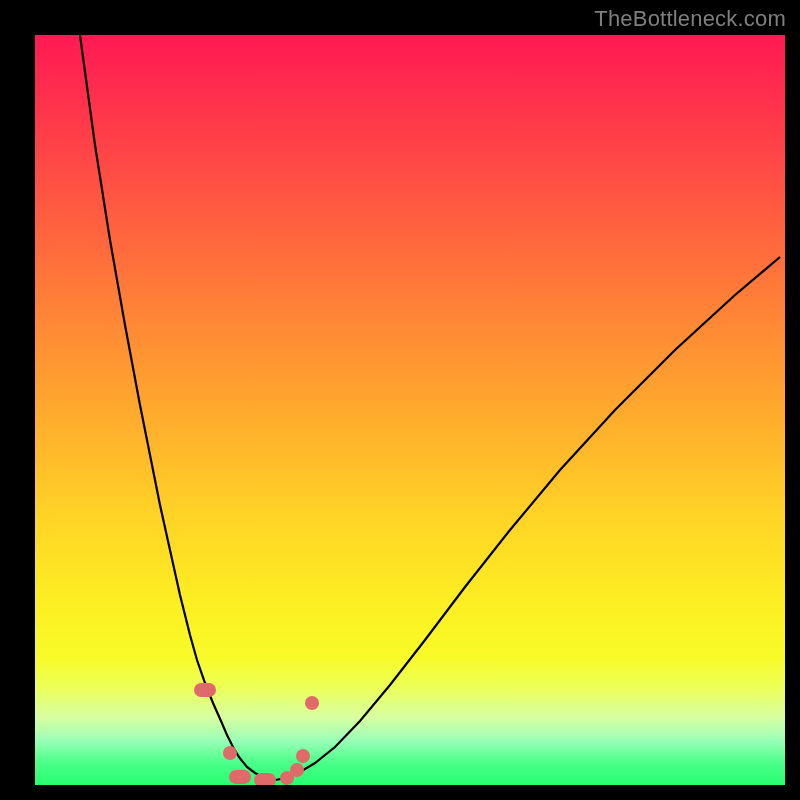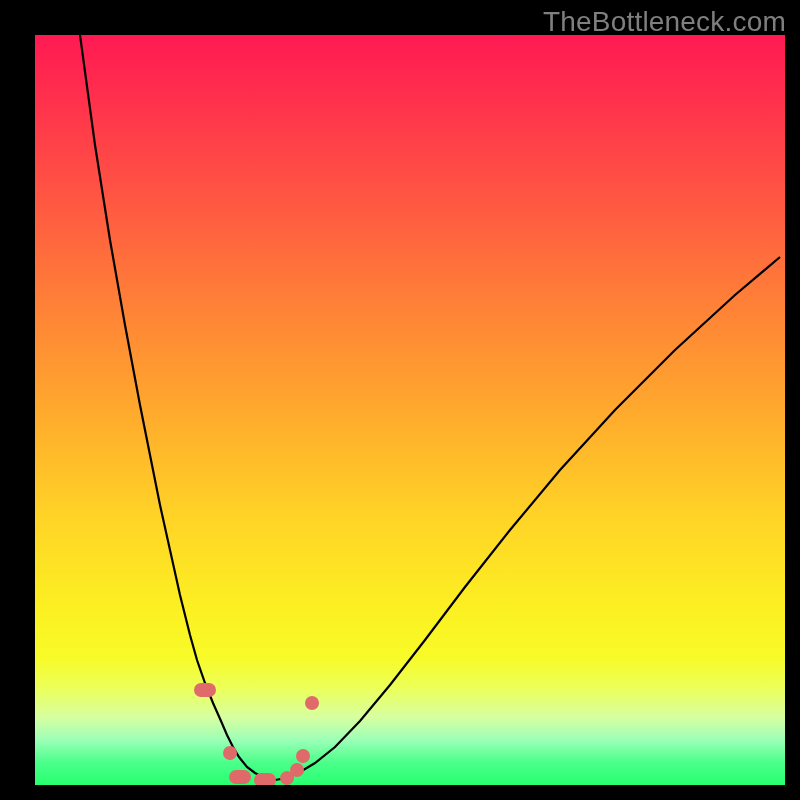--- a/index.html
+++ b/index.html
@@ -60,21 +60,21 @@
   .dot.wide {
     width: 22px;
     height: 14px;
     border-radius: 7px;
   }
   .watermark {
     position: absolute;
     top: 6px;
     right: 14px;
     color: #7f7f7f;
-    font-size: 28px;
+    font-size: 22px;
     letter-spacing: 0.2px;
   }
 </style>
 </head>
 <body>
 
 <div class="frame">
 
   <div class="plot">
     <div class="gradient"></div>

